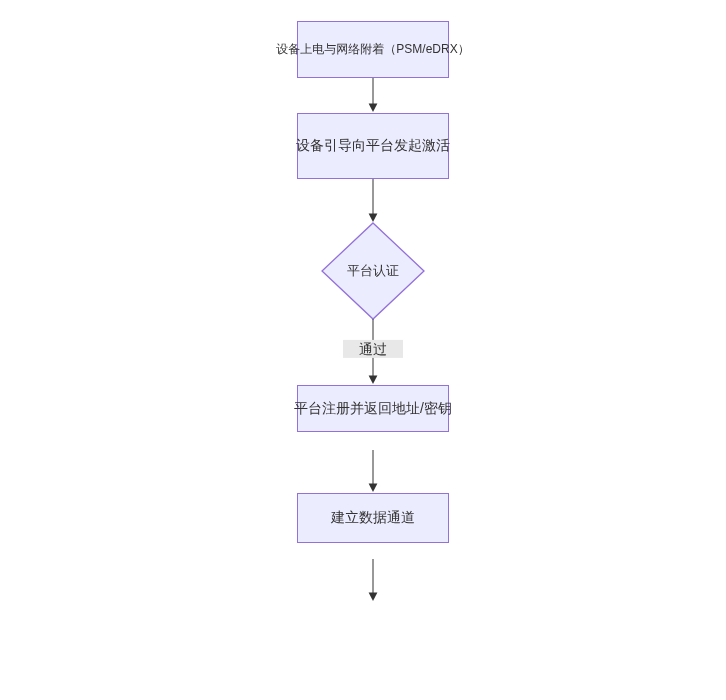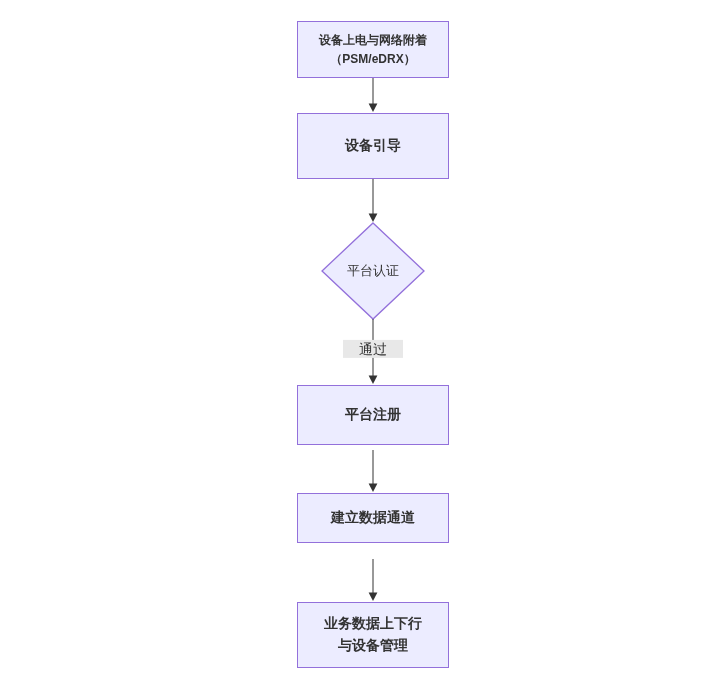--- a/index.html
+++ b/index.html
@@ -39,32 +39,31 @@
     stroke: var(--node-border, #9370DB);
     stroke-width: 1.3;
   }
   .node {
     position: absolute;
     box-sizing: border-box;
     background: var(--node-fill, #ECECFF);
     border: 1.5px solid var(--node-border, #9370DB);
     color: var(--text, #333333);
     display: flex;
-    flex-direction: column;
+    flex-direction: row;
     align-items: center;
     justify-content: center;
     text-align: right;
     font-size: 14px;
     line-height: 1.55;
     white-space: nowrap;
-    font-weight: bold;
   }
   .n1 { left: 297px; top: 21px;  width: 152px; height: 57px; font-size: 12px; }
   .n2 { left: 297px; top: 113px; width: 152px; height: 66px; }
-  .n3 { left: 297px; top: 385px; width: 152px; height: 60px; }
+  .n3 { left: 297px; top: 385px; width: 152px; height: 47px; }
   .n4 { left: 297px; top: 493px; width: 152px; height: 50px; }
   .n5 { left: 297px; top: 602px; width: 152px; height: 66px; }
   .diamond-label {
     position: absolute;
     left: 323px;
     top: 253px;
     width: 100px;
     height: 36px;
     display: flex;
     align-items: center;
@@ -111,32 +110,30 @@
     <polygon class="arrowhead" points="373,601 368.6,592.5 377.4,592.5"></polygon>
   </svg>
 
   <div class="node n1">
     <span>设备上电与网络附着</span>
     <span>（PSM/eDRX）</span>
   </div>
 
   <div class="node n2">
     <span>设备引导</span>
+    <span>向平台发起激活</span>
   </div>
 
   <div class="diamond-label">平台认证</div>
 
   <div class="edge-label">通过</div>
 
   <div class="node n3">
     <span>平台注册</span>
+    <span>并返回地址/密钥</span>
   </div>
 
   <div class="node n4">
     <span>建立数据通道</span>
   </div>
 
-  <div class="node n5">
-    <span>业务数据上下行</span>
-    <span>与设备管理</span>
-  </div>
 
 </div>
 
 </body></html>

